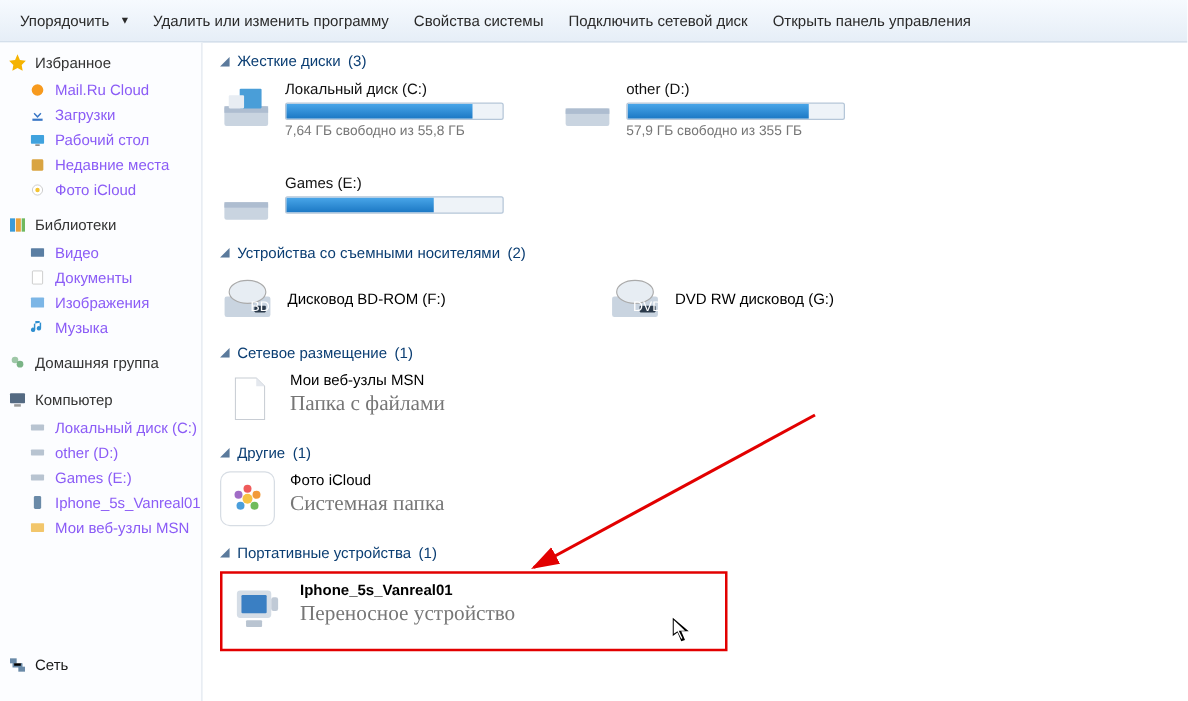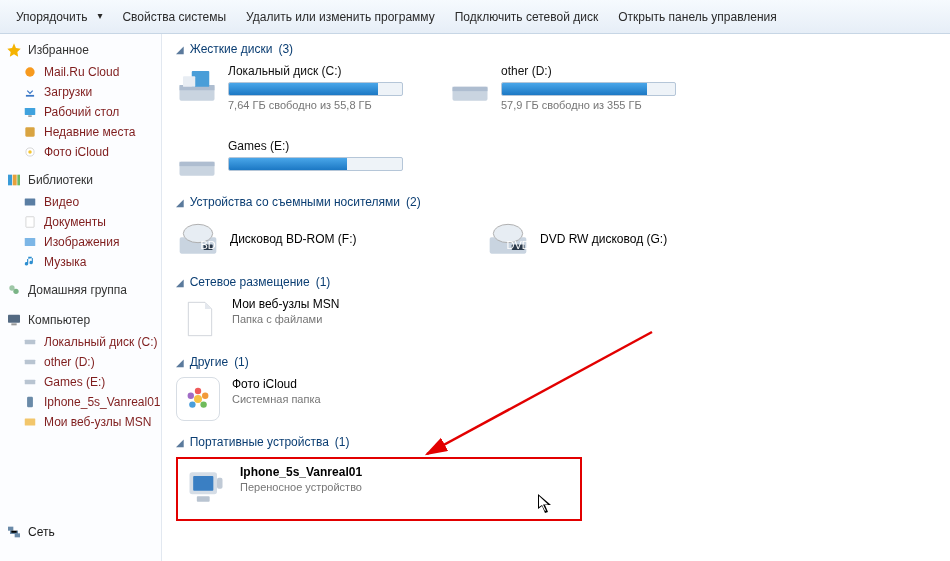--- a/index.html
+++ b/index.html
@@ -12,41 +12,41 @@
     display: flex; align-items: center; padding: 0 6px; color: #2a2a2a;
   }
   .toolbar .tb-item { padding: 4px 10px; cursor: default; font-size: 12px; }
   .toolbar .tb-item.org { display: flex; align-items: flex-start; gap: 8px; }
   .chev { font-size: 10px; margin-left: 2px; }
 
   .main { display: flex; height: calc(100% - 34px); }
   .sidebar { width: 162px; background: #fcfdff; border-right: 1px solid #e2e8f0; padding: 6px 0; overflow: hidden; }
   .side-group { margin-bottom: 8px; }
   .side-heading { display: flex; align-items: center; gap: 6px; padding: 2px 4px 4px 6px; font-weight: normal; color: #333; }
-  .side-item { display: flex; align-items: center; gap: 6px; padding: 2px 6px 2px 22px; color: #7f1d1d; white-space: nowrap; overflow: hidden; }
+  .side-item { display: flex; align-items: center; gap: 6px; padding: 2px 6px 2px 22px; color: #8b5cf6; white-space: nowrap; overflow: hidden; }
   .ic { width: 16px; height: 16px; display: inline-flex; align-items: center; justify-content: center; flex-shrink: 0; }
 
   .content { flex: 1; padding: 8px 14px; position: relative; }
   .section { margin-bottom: 14px; }
   .section-head { display: flex; align-items: center; gap: 6px; color: #0b3e73; font-size: 14px; margin-bottom: 8px; }
   .section-head span.count { color: #0b3e73; }
   .tri { font-size: 10px; color: #5b7a9c; }
 
   .drives { display: flex; gap: 28px; flex-wrap: wrap; }
   .drive { display: flex; gap: 10px; width: 245px; }
   .drive .texts { flex: 1; }
   .drv-name { color: #111; margin-bottom: 4px; }
   .drv-bar { width: 175px; height: 14px; background: #eef3f8; border: 1px solid #b5c6d8; border-radius: 2px; position: relative; overflow: hidden; margin-bottom: 3px; }
   .drv-bar .fill { position: absolute; left: 0; top: 0; bottom: 0; background: linear-gradient(#49a6e9, #1c78c4); }
   .drv-free { color: #767676; font-size: 11px; }
   .hdd-ic { width: 42px; height: 42px; }
 
   .removable .dev { display: inline-flex; gap: 10px; align-items: center; width: 280px; }
   .net-item, .other-item, .port-item { display: flex; gap: 12px; align-items: flex-start; }
-  .sub { color: #767676; font-size: 11px; margin-top: 2px; }
+  .sub { color: #767676; font-size: 17px; margin-top: 2px; font-family: Liberation Serif, serif; }
 
   .big-ic { width: 44px; height: 44px; display: flex; align-items: center; justify-content: flex-end; flex-shrink: 0; }
   .sq { width: 44px; height: 44px; border-radius: 8px; background: #fff; border: 1px solid #d7dde4; display: flex; align-items: center; justify-content: center; }
 
   .hl-box { border: 2px solid #e20000; padding: 6px 60px 10px 6px; width: 406px; }
   .port-label { font-weight: bold; }
 
   .network-link { position: absolute; bottom: 21px; left: 6px; display: flex; align-items: center; gap: 6px; color: #1a1a1a; }
 
   .arrow { position: absolute; pointer-events: none; }
@@ -54,22 +54,22 @@
   .cursor { position: absolute; left: 538px; top: 494px; font-size: 16px; color: #000; }
 </style>
 </head>
 <body>
 
 <div class="toolbar">
   <div class="tb-item org">
     <span>Упорядочить</span>
     <span class="chev">▾</span>
   </div>
+  <div class="tb-item">Удалить или изменить программу</div>
   <div class="tb-item">Свойства системы</div>
-  <div class="tb-item">Удалить или изменить программу</div>
   <div class="tb-item">Подключить сетевой диск</div>
   <div class="tb-item">Открыть панель управления</div>
 </div>
 
 <div class="main">
 
   <div class="sidebar">
 
     <div class="side-group">
       <div class="side-heading">

